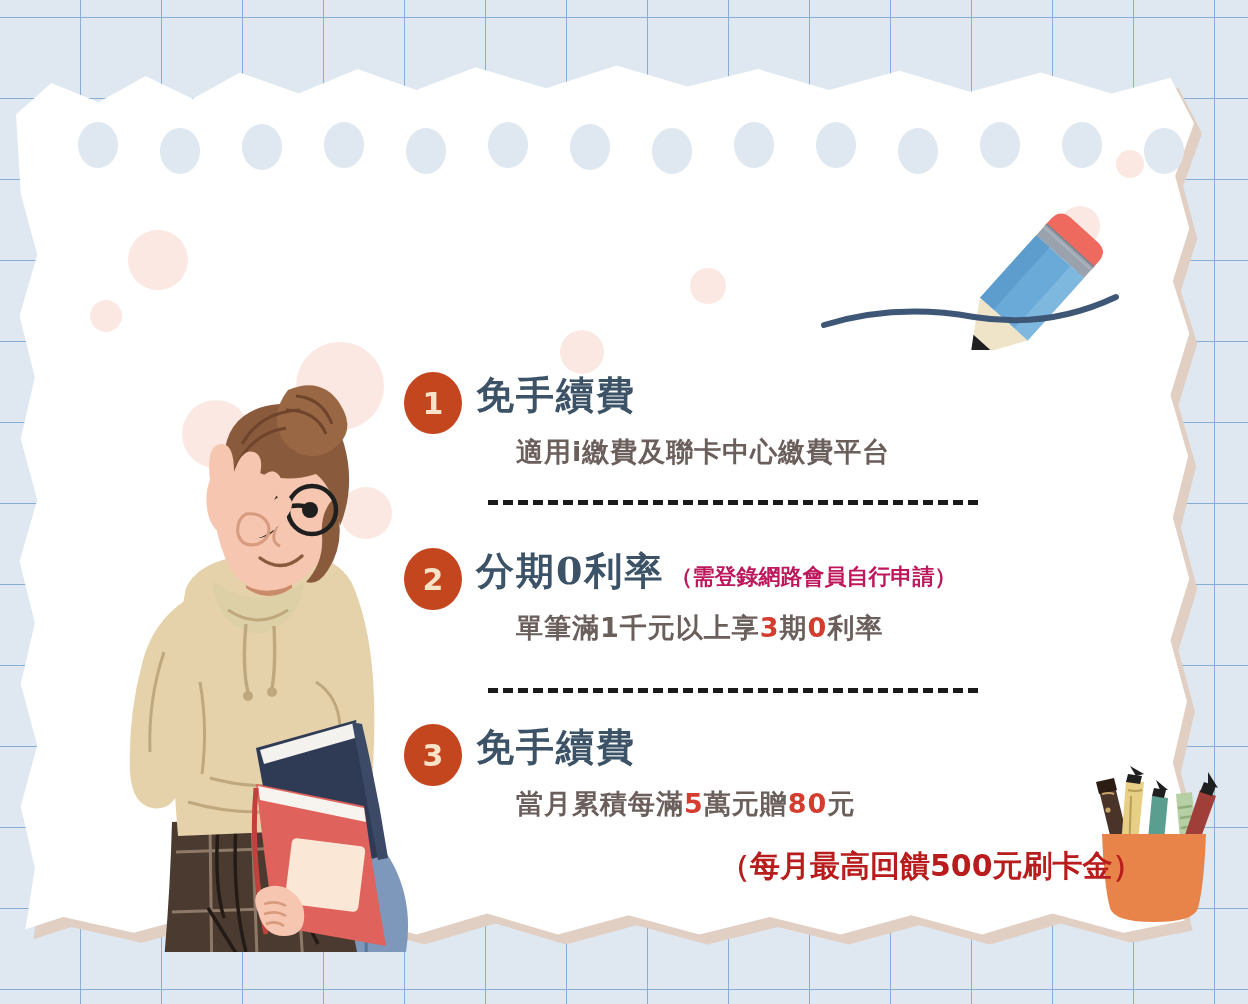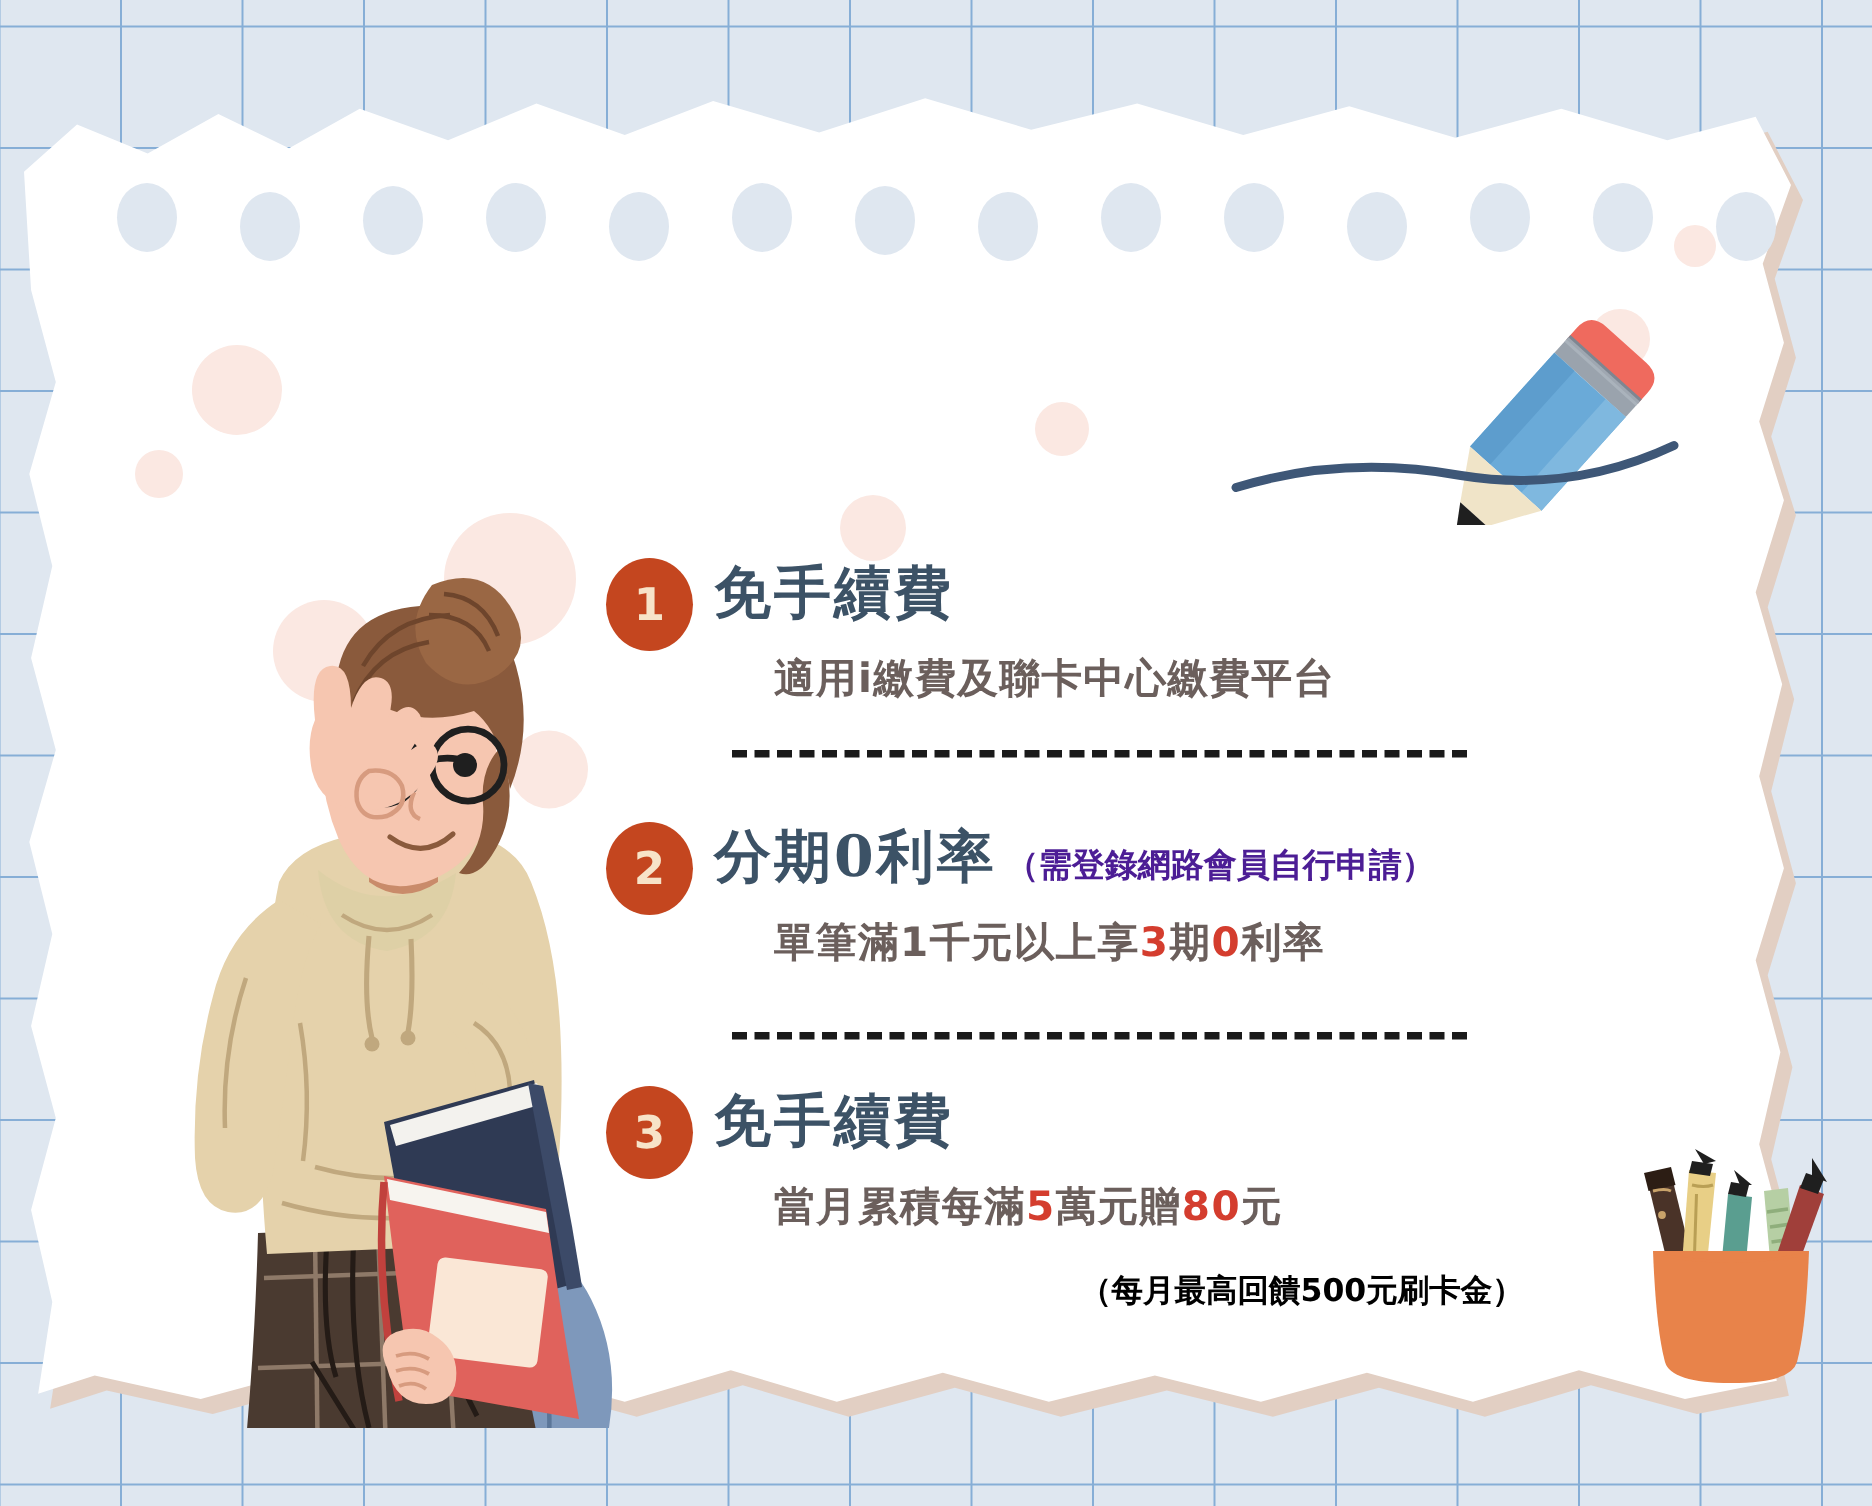--- a/index.html
+++ b/index.html
@@ -77,34 +77,34 @@
     display:flex;align-items:center;justify-content:center;
   }
   .head{
     position:absolute;left:72px;top:-2px;
     font-family:"DejaVu Serif", serif;
     font-size:38px;font-weight:bold;color:#3c5266;
     white-space:nowrap;letter-spacing:2px;
   }
   .head-note{
     font-family:"DejaVu Sans", sans-serif;
-    font-size:22px;font-weight:bold;color:#4c1d95;letter-spacing:0;
+    font-size:22px;font-weight:bold;color:#be185d;letter-spacing:0;
     margin-left:6px;
   }
   .sub{
     position:absolute;left:64px;
     font-family:"DejaVu Sans", sans-serif;
     font-size:27px;font-weight:bold;color:#6b5f5c;
     white-space:nowrap;letter-spacing:1px;margin-left:48px;
   }
   .sub .hl{color:#d43d2e;}
   .note-right{
     position:absolute;
     font-family:"DejaVu Sans", sans-serif;
-    font-size:21px;font-weight:bold;color:#000000;white-space:nowrap;text-align:center;
+    font-size:30px;font-weight:bold;color:#b91c1c;white-space:nowrap;text-align:center;
   }
   .divider{
     position:absolute;left:488px;height:0;
     border-top:5px dashed #1a1a1a;width:490px;
   }
   
   .art{position:absolute;}
 </style>
 </head>
 <body>

